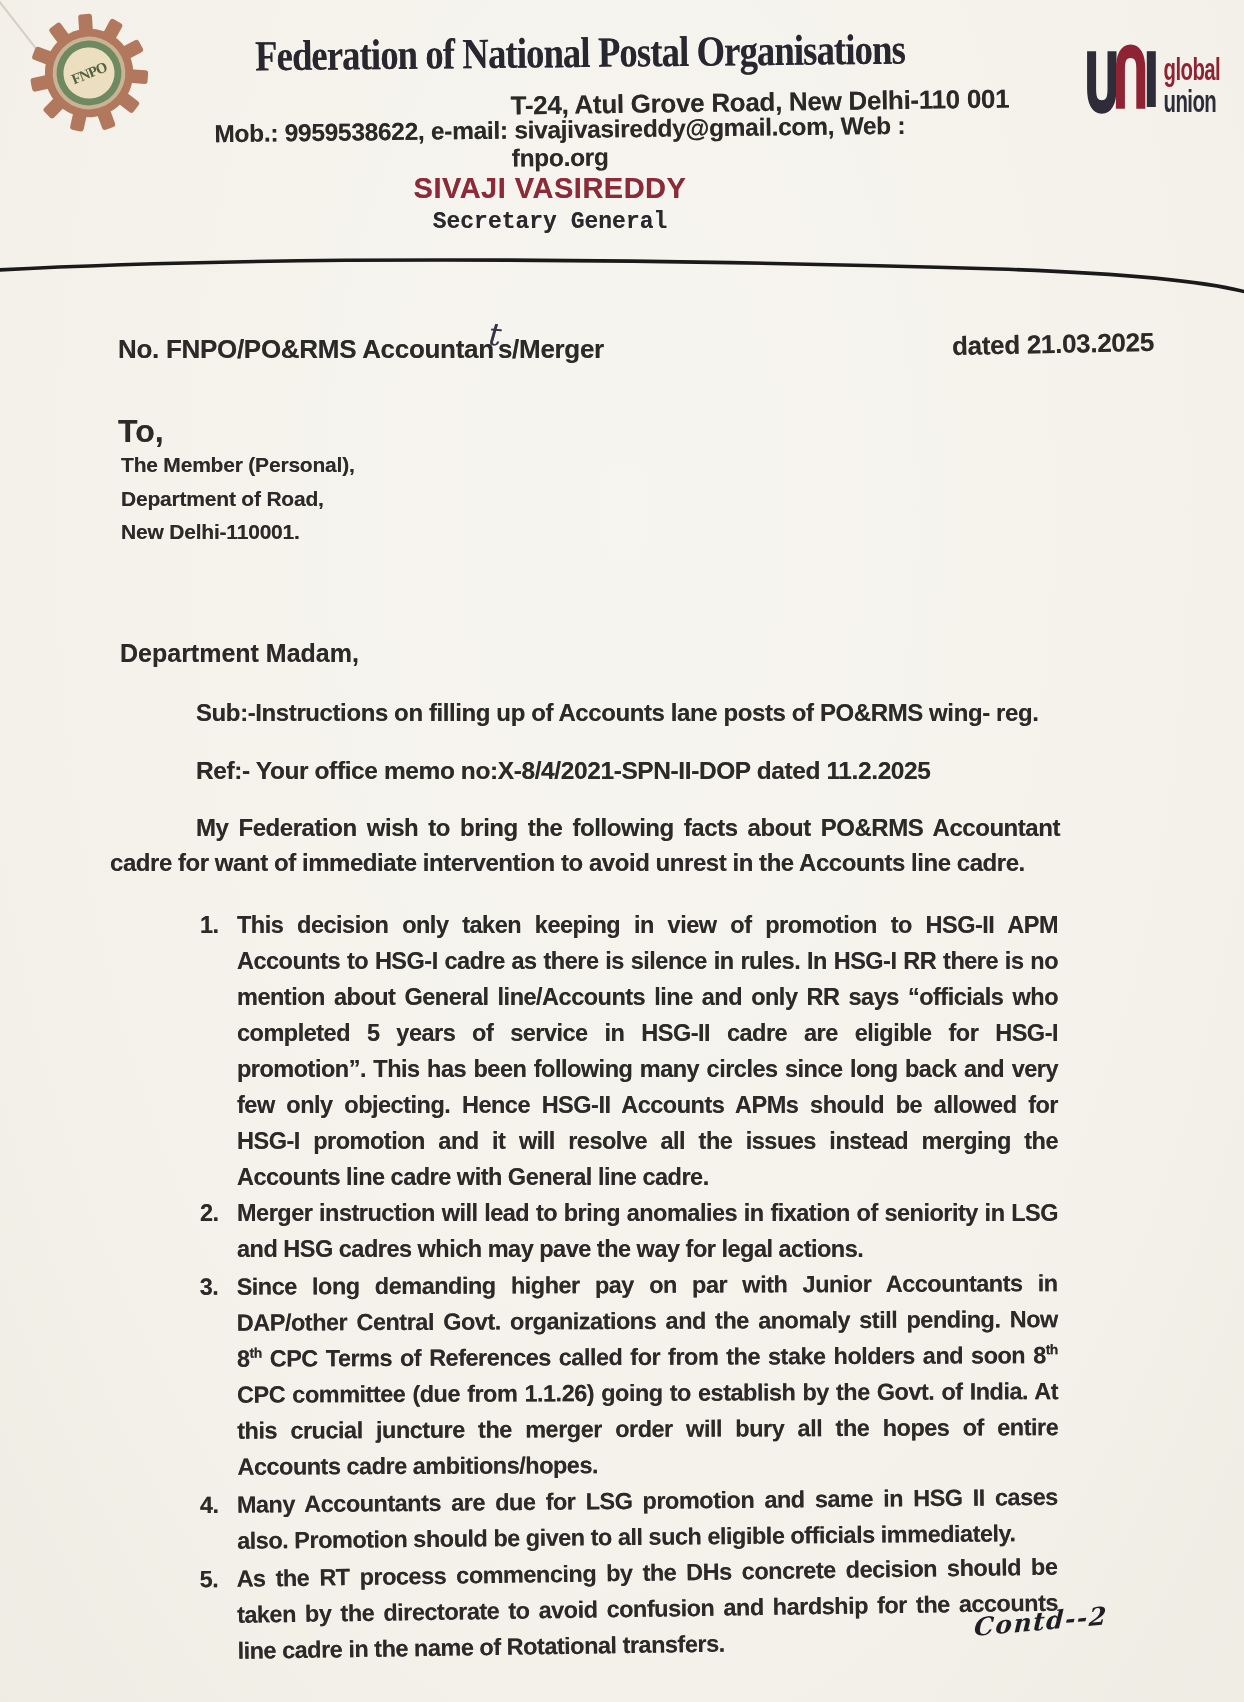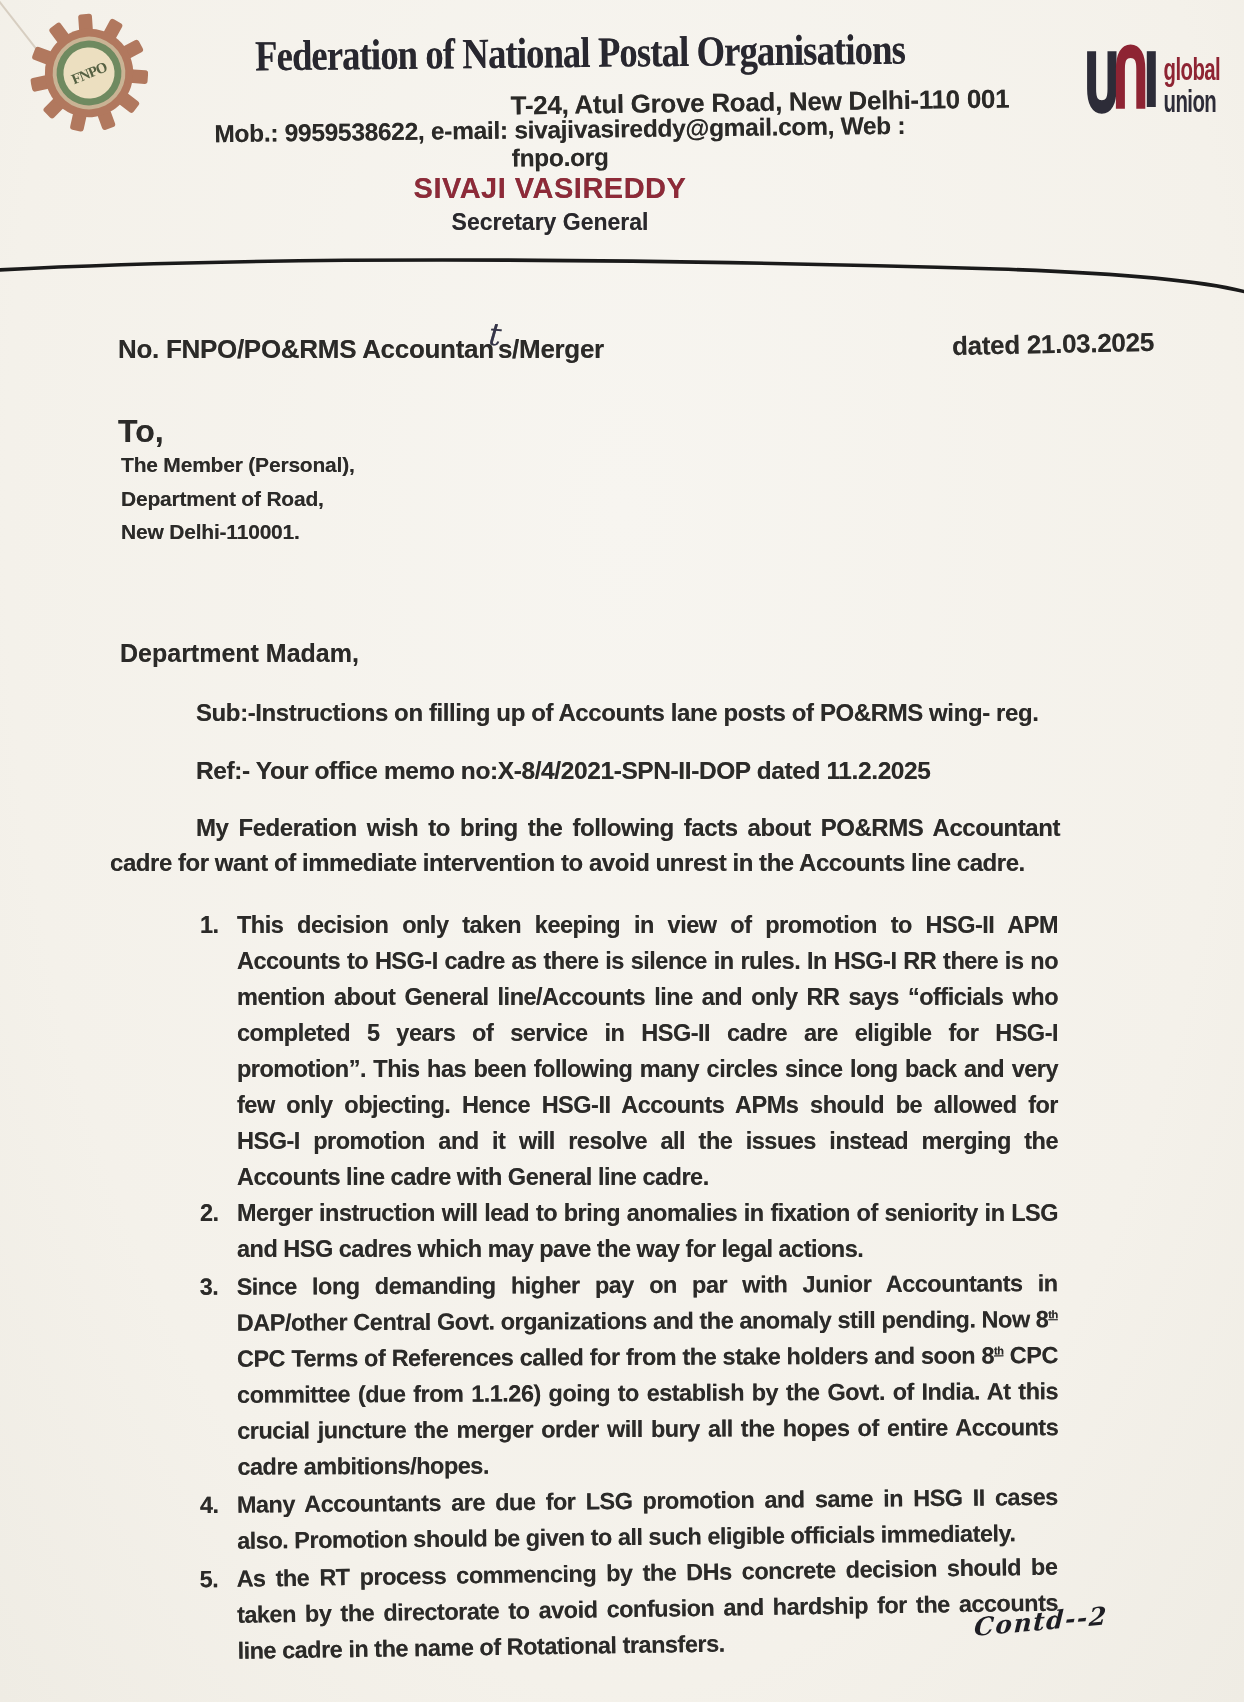--- a/index.html
+++ b/index.html
@@ -25,21 +25,21 @@
     transform:rotate(-0.6deg) scaleX(0.85); transform-origin:center;
   }
   .addr-line { left:460px; top:87px; width:600px; text-align:center;
     font-size:26px; color:#2a2927; transform:rotate(-0.8deg); letter-spacing:-0.3px; }
   .contact-line { left:180px; top:116px; width:760px; text-align:center;
     font-size:24.5px; color:#2a2927; transform:rotate(-0.7deg); letter-spacing:-0.3px; }
   .uni-logo { left:1082px; top:44px; width:156px; height:90px; }
   .officer-name { left:300px; top:172px; width:500px; text-align:center;
     font-size:29px; letter-spacing:0.5px; color:#8e2a38; }
   .officer-title { left:300px; top:209px; width:500px; text-align:center;
-    font-size:23px; color:#29282c; }
+    font-size:23px; color:#29282c;font-family:Liberation Mono, monospace; }
   .divider { left:-2px; top:252px; width:1248px; height:56px; }
 
   
   .ref-number { left:118px; top:329px; font-size:26px; letter-spacing:-0.3px; }
   .hand-t { display:inline-block; position:relative; top:-13px; margin:0 -3px 0 -5px;
     color:#353549; font-size:31px; font-family:"DejaVu Serif", serif; font-style:italic;
     transform:rotate(5deg); font-weight:normal; }
   .ref-date { left:952px; top:329px; font-size:26px; transform:rotate(-1.2deg); letter-spacing:-0.3px; }
 
   
@@ -50,21 +50,21 @@
   .salutation { left:120px; top:639px; font-size:25px; }
   .subject    { left:196px; top:699px; font-size:24px; letter-spacing:-0.4px; }
   .ref-memo   { left:196px; top:757px; font-size:24.5px; letter-spacing:-0.4px; }
   .intro { left:110px; top:810px; width:950px; font-size:24px; line-height:35px;
     text-indent:86px; letter-spacing:-0.45px; text-align:justify; }
   .points { left:200px; top:907px; width:858px; font-size:23.5px; line-height:36px;
     letter-spacing:-0.5px; }
   .point { display:flex; }
   .point .num { width:37px; flex:none; }
   .point .ptext { flex:1; text-align:justify; }
-  .point .ptext sup { font-size:11px; line-height:0; vertical-align:super;text-decoration:underline; }
+  .point .ptext sup { font-size:14px; line-height:0; vertical-align:super; }
   .point:nth-child(3) { transform:rotate(-0.25deg); }
   .point:nth-child(4) { transform:rotate(-0.55deg); }
   .point:nth-child(5) { transform:rotate(-0.85deg); }
 
   
   .contd { left:974px; top:1607px; font-size:25px; color:#1e1e24;
     font-family:"DejaVu Serif", serif; font-style:italic; letter-spacing:1.5px;
     transform:rotate(-5deg) skewX(-8deg); font-weight:bold; }
 </style>
 </head>

